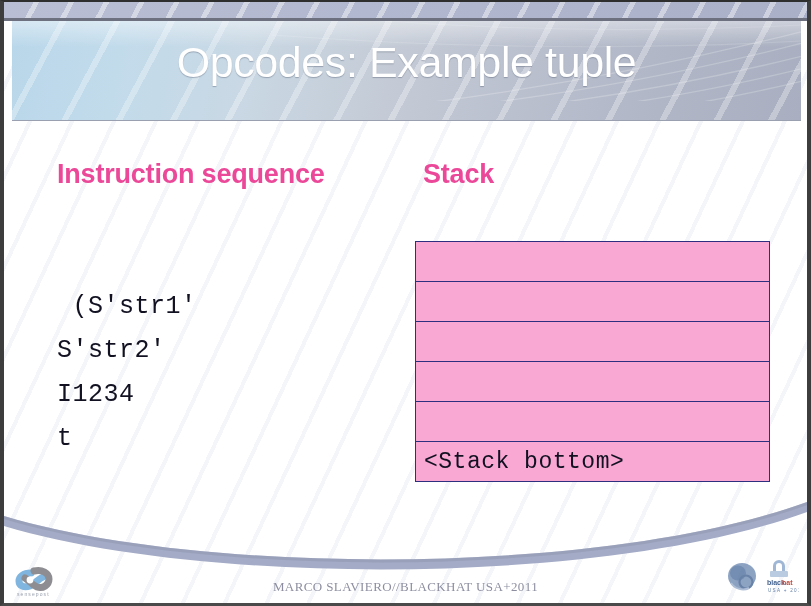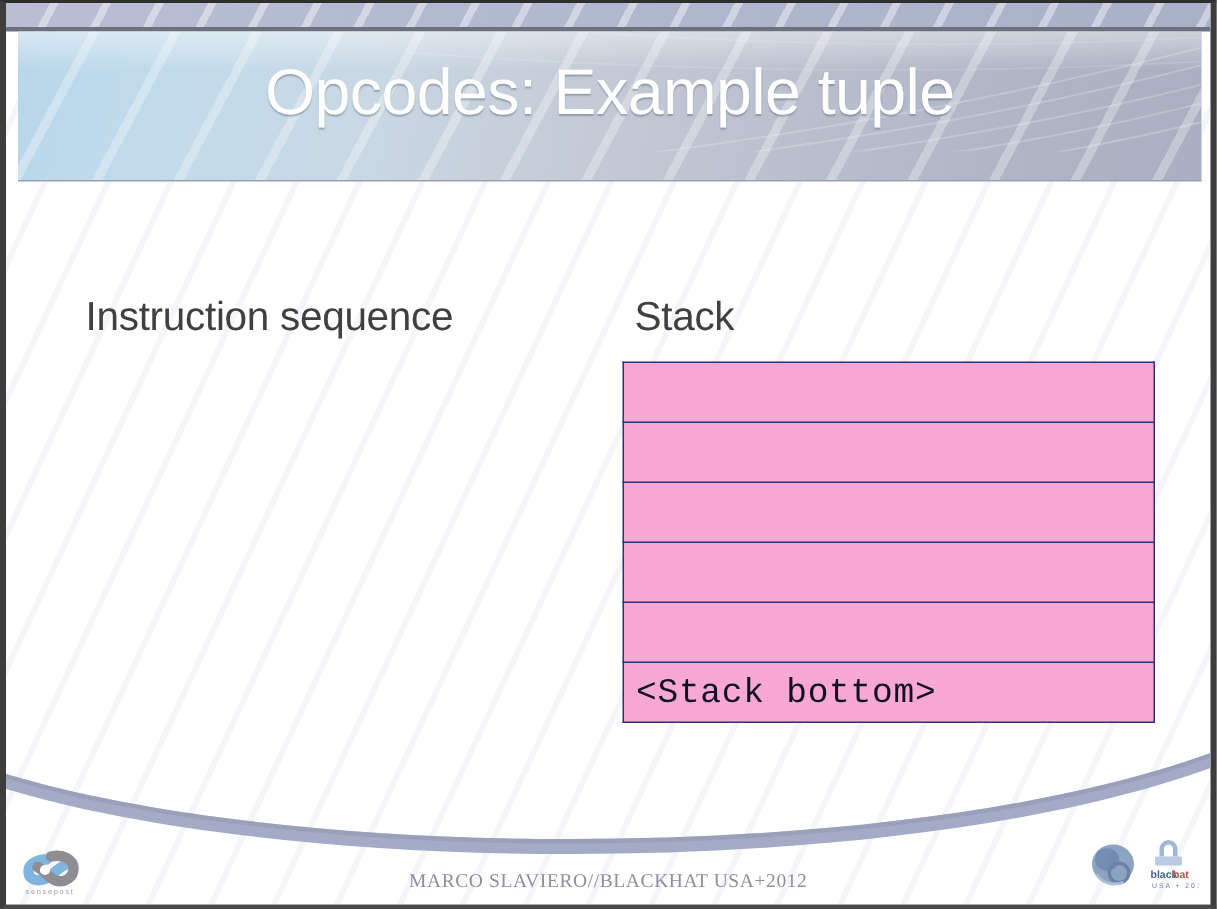--- a/index.html
+++ b/index.html
@@ -120,25 +120,24 @@
     white-space: nowrap;
     z-index: 2;
   }
 
   
   .content { position: absolute; left: 0; top: 0; right: 0; bottom: 0; z-index: 6; }
 
   .col-heading {
     position: absolute;
     font-size: 27px;
-    font-weight: normal;
-    color: #404040;
+    font-weight: bold;
+    color: #ec4899;
     line-height: 44px;
     letter-spacing: -0.2px;
-    margin-top: 37px;
   }
   #heading-instruction { left: 53px; top: 150px; width: 320px; }
   #heading-stack       { left: 419px; top: 150px; width: 300px; }
 
   .instruction-code {
     position: absolute;
     left: 53px; top: 283px;
     font-family: "Liberation Mono", "DejaVu Sans Mono", monospace;
     font-size: 25px;
     line-height: 44px;
@@ -226,20 +225,24 @@
     <div class="banner-highlight"></div>
     <div class="title-text">Opcodes: Example tuple</div>
   </div>
 
   <div class="content">
 
     <div class="col-heading" id="heading-instruction">Instruction sequence</div>
 
     <div class="col-heading" id="heading-stack">Stack</div>
 
+    <pre class="instruction-code"> (S'str1'
+S'str2'
+I1234
+t</pre>
 
     <table class="stack-table">
       <tbody>
         <tr>
           <td class="empty-cell"></td>
         </tr>
         <tr>
           <td class="empty-cell"></td>
         </tr>
         <tr>
@@ -257,21 +260,21 @@
       </tbody>
     </table>
 
   </div>
 
   <svg class="swoosh" viewBox="0 0 803 110" preserveAspectRatio="none">
     <path d="M0,44 C200,104 600,104 803,30 L803,40 C600,114 200,114 0,54 Z" fill="#a3abc6"></path>
     <path d="M0,44 C200,104 600,104 803,30 L803,33 C600,107 200,107 0,47 Z" fill="#8f95ad" opacity="0.5"></path>
   </svg>
 
-  <div class="footer-text">MARCO SLAVIERO//BLACKHAT USA+2012</div>
+  <div class="footer-text">MARCO SLAVIERO//BLACKHAT USA+2011</div>
 
   <svg class="logo-left" viewBox="0 0 58 40">
     <path d="M21,14 C13,14 9,18 9,22 C9,27 14,29 20,27 C25,25 28,20 33,18" fill="none" stroke="#7fb5de" stroke-width="7" stroke-linecap="round"></path>
     <path d="M24,12 C32,10 39,14 39,20 C39,26 33,30 27,28 C22,26 19,21 15,19" fill="none" stroke="#8e8e92" stroke-width="7" stroke-linecap="round"></path>
     <circle cx="20" cy="21" r="3.4" fill="#ffffff"></circle>
     <text x="7" y="37" font-family="Liberation Sans, sans-serif" font-size="5" fill="#9aa0ae" letter-spacing="1.1">sensepost</text>
   </svg>
 
   <svg class="logo-right" viewBox="0 0 74 44">
     <g opacity="0.85">

